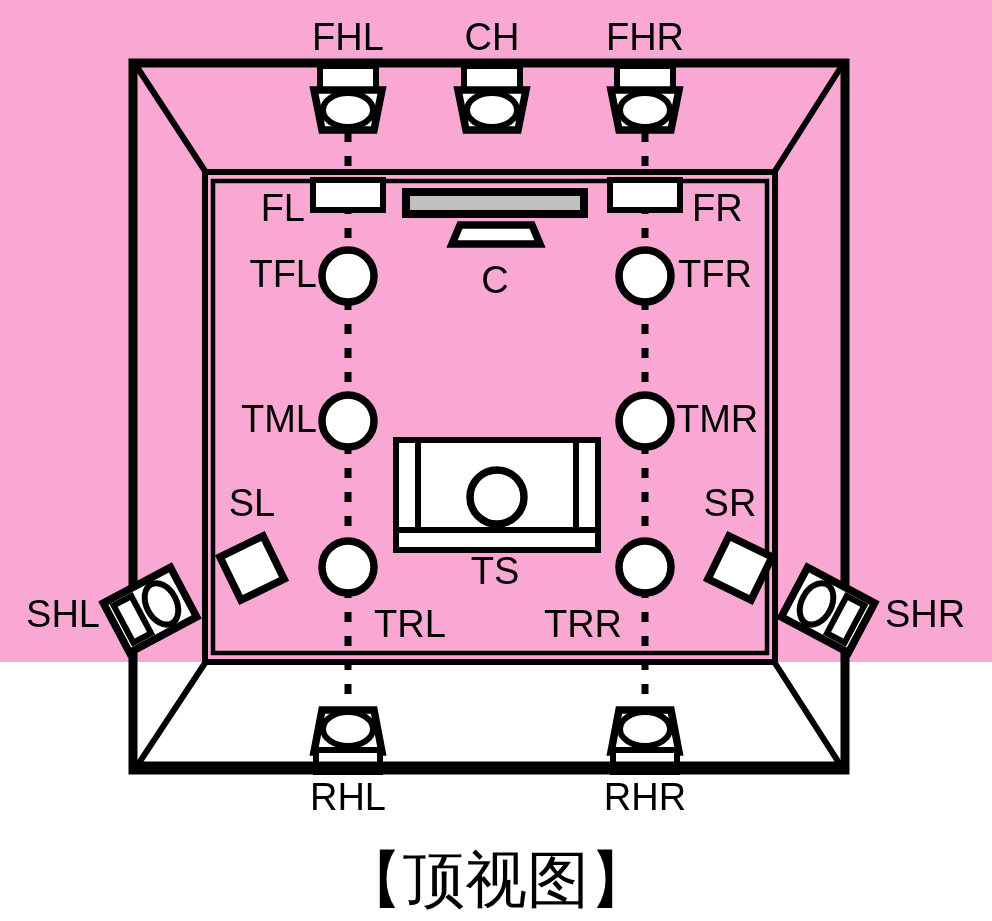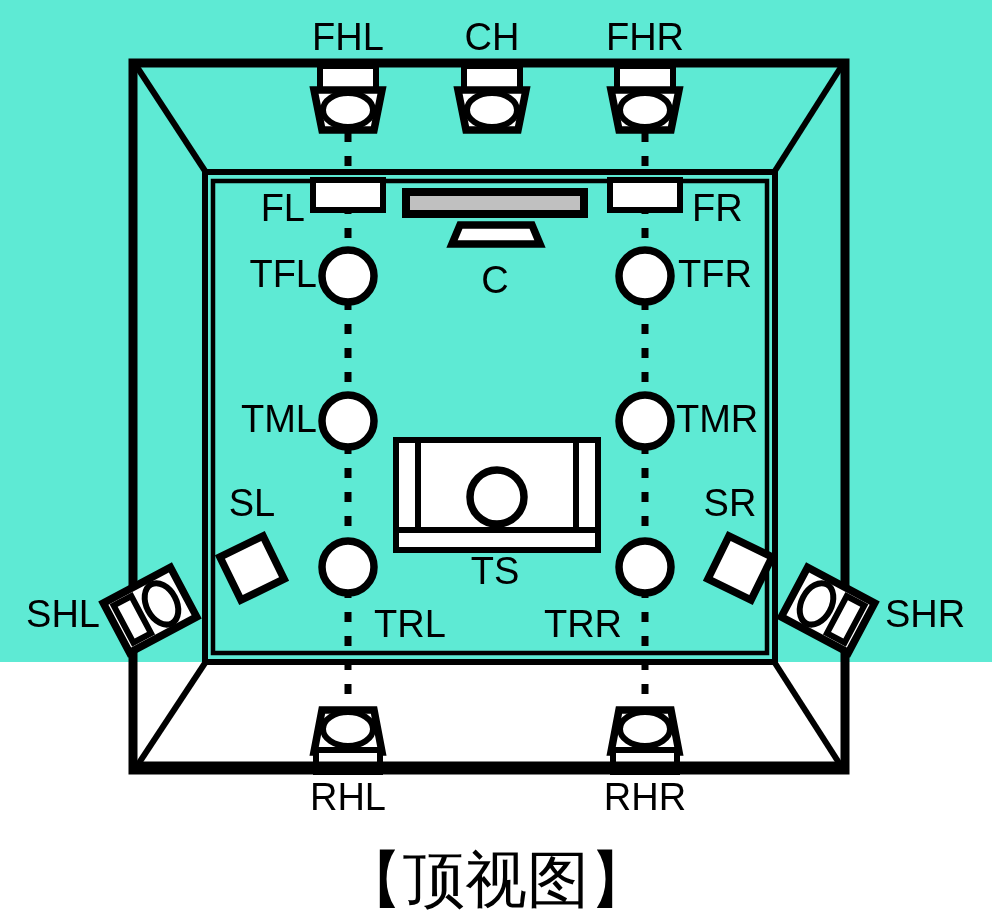--- a/index.html
+++ b/index.html
@@ -10,21 +10,21 @@
   body {
     width: 992px;
     height: 921px;
     font-family: "Liberation Sans", sans-serif;
     overflow: hidden;
   }
   #stage {
     position: relative;
     width: 992px;
     height: 662px;
-    background: #5eead4;
+    background: #f9a8d4;
   }
   #diagram {
     position: absolute;
     left: 0;
     top: 0;
     width: 992px;
     height: 921px;
   }
   .lbl {
     font-family: "Liberation Sans", sans-serif;

